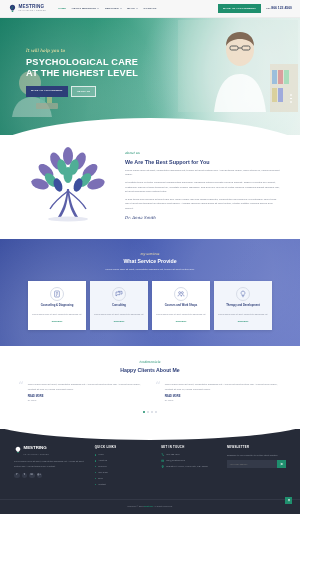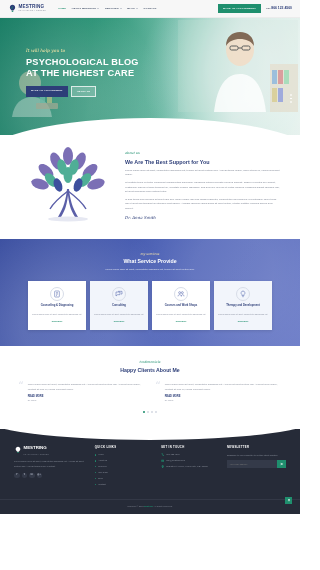--- a/index.html
+++ b/index.html
@@ -211,22 +211,22 @@
       <rect x="94" y="50" width="5" height="14" fill="#8ab3d8"></rect>
       <rect x="100" y="50" width="5" height="14" fill="#d88a8a"></rect>
       <rect x="106" y="50" width="5" height="14" fill="#9ad8b0"></rect>
       <rect x="94" y="68" width="5" height="14" fill="#d8c98a"></rect>
       <rect x="100" y="68" width="5" height="14" fill="#8f9ad8"></rect>
     </svg>
 
     <div class="hero-content">
       <div class="hero-kicker">It will help you to</div>
       <div class="hero-title">
-        <div>PSYCHOLOGICAL BLOG</div>
-        <div>AT THE HIGHEST CARE</div>
+        <div>PSYCHOLOGICAL CARE</div>
+        <div>AT THE HIGHEST LEVEL</div>
       </div>
       <div class="hero-btns">
         <span class="hero-btn primary">MAKE AN APPOINTMENT</span>
         <span class="hero-btn ghost">ABOUT US</span>
       </div>
     </div>
 
     <div class="hero-dots">
       <i></i>
       <i class="on"></i>

